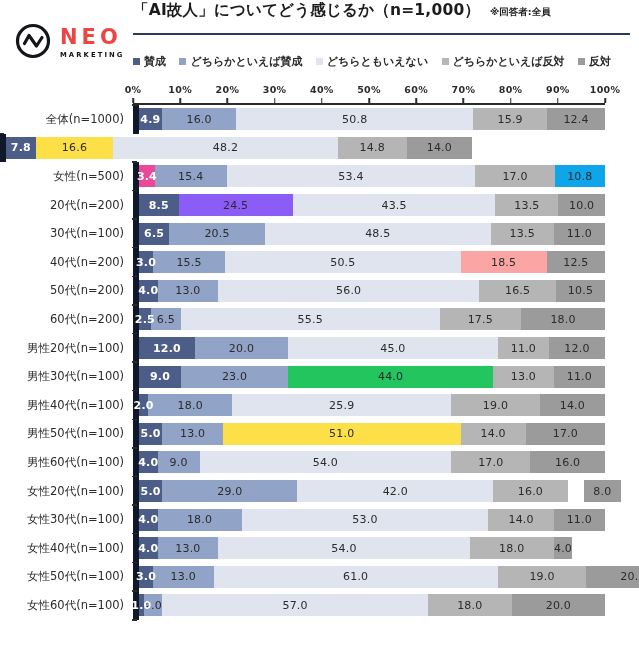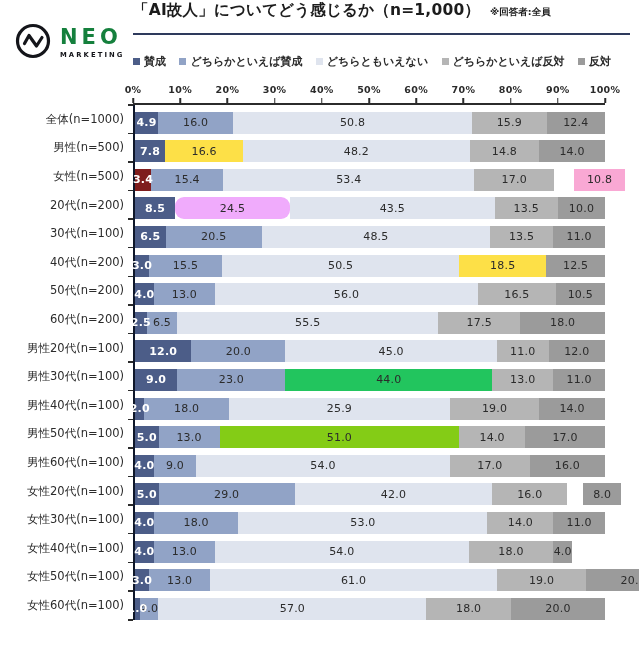--- a/index.html
+++ b/index.html
@@ -8,21 +8,21 @@
     width:639px; height:667px;
     font-family:"DejaVu Sans","Liberation Sans",sans-serif;
     color:#2b2b2b;
     overflow:hidden;
   }
   .page { position:relative; width:639px; height:667px; background:#fff; }
 
   
   .logo { position:absolute; top:22px; left:14px; display:flex; align-items:center; gap:8px; }
   .logo-text { display:flex; flex-direction:column; }
-  .logo-brand { font-size:21px; font-weight:bold; letter-spacing:4px; color:#15803d; line-height:1; }
+  .logo-brand { font-size:21px; font-weight:bold; letter-spacing:4px; color:#ef4444; line-height:1; }
   .logo-sub { font-size:6.8px; font-weight:bold; letter-spacing:2.1px; color:#14151a; margin-top:3px; }
 
   .title-row { margin-left:133px; display:flex; align-items:baseline; gap:10px; }
   .title { font-size:15.5px; font-weight:600; color:#1c1c1c; letter-spacing:0.2px; white-space:nowrap; }
   .note { font-size:9.5px; font-weight:600; color:#1c1c1c; white-space:nowrap; }
   .underline { margin-left:133px; width:497px; height:2px; background:#2e3a5c; margin-top:12px; }
 
   
   .legend { margin-left:133px; width:478px; margin-top:19px; display:flex; justify-content:space-between; align-items:center;font-family:Liberation Mono, monospace; }
   .legend-item { display:flex; align-items:center; gap:4px; font-size:11px; font-weight:600; color:#2b2b2b; white-space:nowrap; }
@@ -31,21 +31,21 @@
   
   .axis { margin-left:133px; width:472px; height:30px; position:relative; margin-top:6px; }
   .axis-line { position:absolute; left:0; right:0; bottom:0; height:2px; background:#2b2b2b; }
   .axis-tick { position:absolute; bottom:2px; width:1.5px; height:5px; background:#2b2b2b; transform:translateX(-50%); }
   .axis-label { position:absolute; bottom:10px; transform:translateX(-50%); font-size:9.5px; font-weight:600; color:#2b2b2b; white-space:nowrap; letter-spacing:0.3px; }
 
   
   .rows { margin-left:0; }
   .row { display:flex; align-items:center; height:28.6px; }
   .row-label { width:133px; padding-right:9px; text-align:right; font-size:11.5px; color:#2b2b2b; white-space:nowrap; }
-  .bar-wrap { width:472px; height:100%; display:flex; align-items:flex-end; border-left:2px solid #0f172a; position:relative; }
+  .bar-wrap { width:472px; height:100%; display:flex; align-items:center; border-left:6px solid #0f172a; position:relative; }
   .tick-left { position:absolute; left:-7px; top:-1px; width:5px; height:1.5px; background:#2b2b2b; }
   .tick-left.bottom { top:auto; bottom:-1px; }
   .bar { width:100%; height:22px; display:flex; }
   .seg {
     position:relative; flex-shrink:0;
     display:flex; align-items:center; justify-content:center;
     font-size:11px; white-space:nowrap; overflow:visible;
     letter-spacing:0.2px;
   }
   .seg.s0 { z-index:2; font-weight:600; }
@@ -131,52 +131,51 @@
           <div class="bar">
             <div class="seg s0" style="width: 4.9%; background: rgb(76, 93, 136); color: rgb(255, 255, 255);">4.9</div>
             <div class="seg" style="width: 16%; background: rgb(145, 163, 198); color: rgb(43, 43, 43);">16.0</div>
             <div class="seg" style="width: 50.8%; background: rgb(223, 228, 238); color: rgb(43, 43, 43);">50.8</div>
             <div class="seg" style="width: 15.9%; background: rgb(181, 181, 181); color: rgb(43, 43, 43);">15.9</div>
             <div class="seg" style="width: 12.4%; background: rgb(155, 155, 155); color: rgb(43, 43, 43);">12.4</div>
           </div>
         </div>
       </div>
       <div class="row">
-        <div class="row-label">男性(n=500)</div>
         <div class="bar-wrap">
           <i class="tick-left"></i>
           <div class="bar">
             <div class="seg s0" style="width: 6.4%; background: rgb(76, 93, 136); color: rgb(255, 255, 255);">7.8</div>
             <div class="seg" style="width: 16.6%; background: #fde047; color: rgb(43, 43, 43);">16.6</div>
             <div class="seg" style="width: 48.2%; background: rgb(223, 228, 238); color: rgb(43, 43, 43);">48.2</div>
             <div class="seg" style="width: 14.8%; background: rgb(181, 181, 181); color: rgb(43, 43, 43);">14.8</div>
             <div class="seg" style="width: 14%; background: rgb(155, 155, 155); color: rgb(43, 43, 43);">14.0</div>
           </div>
         </div>
       </div>
       <div class="row">
         <div class="row-label">女性(n=500)</div>
         <div class="bar-wrap">
           <i class="tick-left"></i>
           <div class="bar">
-            <div class="seg s0" style="width: 3.4%; background: #7f1d1d; color: rgb(255, 255, 255);">3.4</div>
+            <div class="seg s0" style="width: 3.4%; background: #ec4899; color: rgb(255, 255, 255);">3.4</div>
             <div class="seg" style="width: 15.4%; background: rgb(145, 163, 198); color: rgb(43, 43, 43);">15.4</div>
             <div class="seg" style="width: 53.4%; background: rgb(223, 228, 238); color: rgb(43, 43, 43);">53.4</div>
             <div class="seg" style="width: 17%; background: rgb(181, 181, 181); color: rgb(43, 43, 43);">17.0</div>
-            <div class="seg" style="width: 10.8%; background: #f9a8d4; color: rgb(43, 43, 43); margin-left: 20px;">10.8</div>
+            <div class="seg" style="width: 10.8%; background: #0ea5e9; color: rgb(43, 43, 43);">10.8</div>
           </div>
         </div>
       </div>
       <div class="row">
         <div class="row-label">20代(n=200)</div>
         <div class="bar-wrap">
           <i class="tick-left"></i>
           <div class="bar">
             <div class="seg s0" style="width: 8.5%; background: rgb(76, 93, 136); color: rgb(255, 255, 255);">8.5</div>
-            <div class="seg" style="width: 24.5%; background: #f0abfc; color: rgb(43, 43, 43); border-radius: 9px;">24.5</div>
+            <div class="seg" style="width: 24.5%; background: #8b5cf6; color: rgb(43, 43, 43);">24.5</div>
             <div class="seg" style="width: 43.5%; background: rgb(223, 228, 238); color: rgb(43, 43, 43);">43.5</div>
             <div class="seg" style="width: 13.5%; background: rgb(181, 181, 181); color: rgb(43, 43, 43);">13.5</div>
             <div class="seg" style="width: 10%; background: rgb(155, 155, 155); color: rgb(43, 43, 43);">10.0</div>
           </div>
         </div>
       </div>
       <div class="row">
         <div class="row-label">30代(n=100)</div>
         <div class="bar-wrap">
           <i class="tick-left"></i>
@@ -190,21 +189,21 @@
         </div>
       </div>
       <div class="row">
         <div class="row-label">40代(n=200)</div>
         <div class="bar-wrap">
           <i class="tick-left"></i>
           <div class="bar">
             <div class="seg s0" style="width: 3%; background: rgb(76, 93, 136); color: rgb(255, 255, 255);">3.0</div>
             <div class="seg" style="width: 15.5%; background: rgb(145, 163, 198); color: rgb(43, 43, 43);">15.5</div>
             <div class="seg" style="width: 50.5%; background: rgb(223, 228, 238); color: rgb(43, 43, 43);">50.5</div>
-            <div class="seg" style="width: 18.5%; background: #fde047; color: rgb(43, 43, 43);">18.5</div>
+            <div class="seg" style="width: 18.5%; background: #fca5a5; color: rgb(43, 43, 43);">18.5</div>
             <div class="seg" style="width: 12.5%; background: rgb(155, 155, 155); color: rgb(43, 43, 43);">12.5</div>
           </div>
         </div>
       </div>
       <div class="row">
         <div class="row-label">50代(n=200)</div>
         <div class="bar-wrap">
           <i class="tick-left"></i>
           <div class="bar">
             <div class="seg s0" style="width: 4%; background: rgb(76, 93, 136); color: rgb(255, 255, 255);">4.0</div>
@@ -267,21 +266,21 @@
           </div>
         </div>
       </div>
       <div class="row">
         <div class="row-label">男性50代(n=100)</div>
         <div class="bar-wrap">
           <i class="tick-left"></i>
           <div class="bar">
             <div class="seg s0" style="width: 5%; background: rgb(76, 93, 136); color: rgb(255, 255, 255);">5.0</div>
             <div class="seg" style="width: 13%; background: rgb(145, 163, 198); color: rgb(43, 43, 43);">13.0</div>
-            <div class="seg" style="width: 51%; background: #84cc16; color: rgb(43, 43, 43);">51.0</div>
+            <div class="seg" style="width: 51%; background: #fde047; color: rgb(43, 43, 43);">51.0</div>
             <div class="seg" style="width: 14%; background: rgb(181, 181, 181); color: rgb(43, 43, 43);">14.0</div>
             <div class="seg" style="width: 17%; background: rgb(155, 155, 155); color: rgb(43, 43, 43);">17.0</div>
           </div>
         </div>
       </div>
       <div class="row">
         <div class="row-label">男性60代(n=100)</div>
         <div class="bar-wrap">
           <i class="tick-left"></i>
           <div class="bar">

